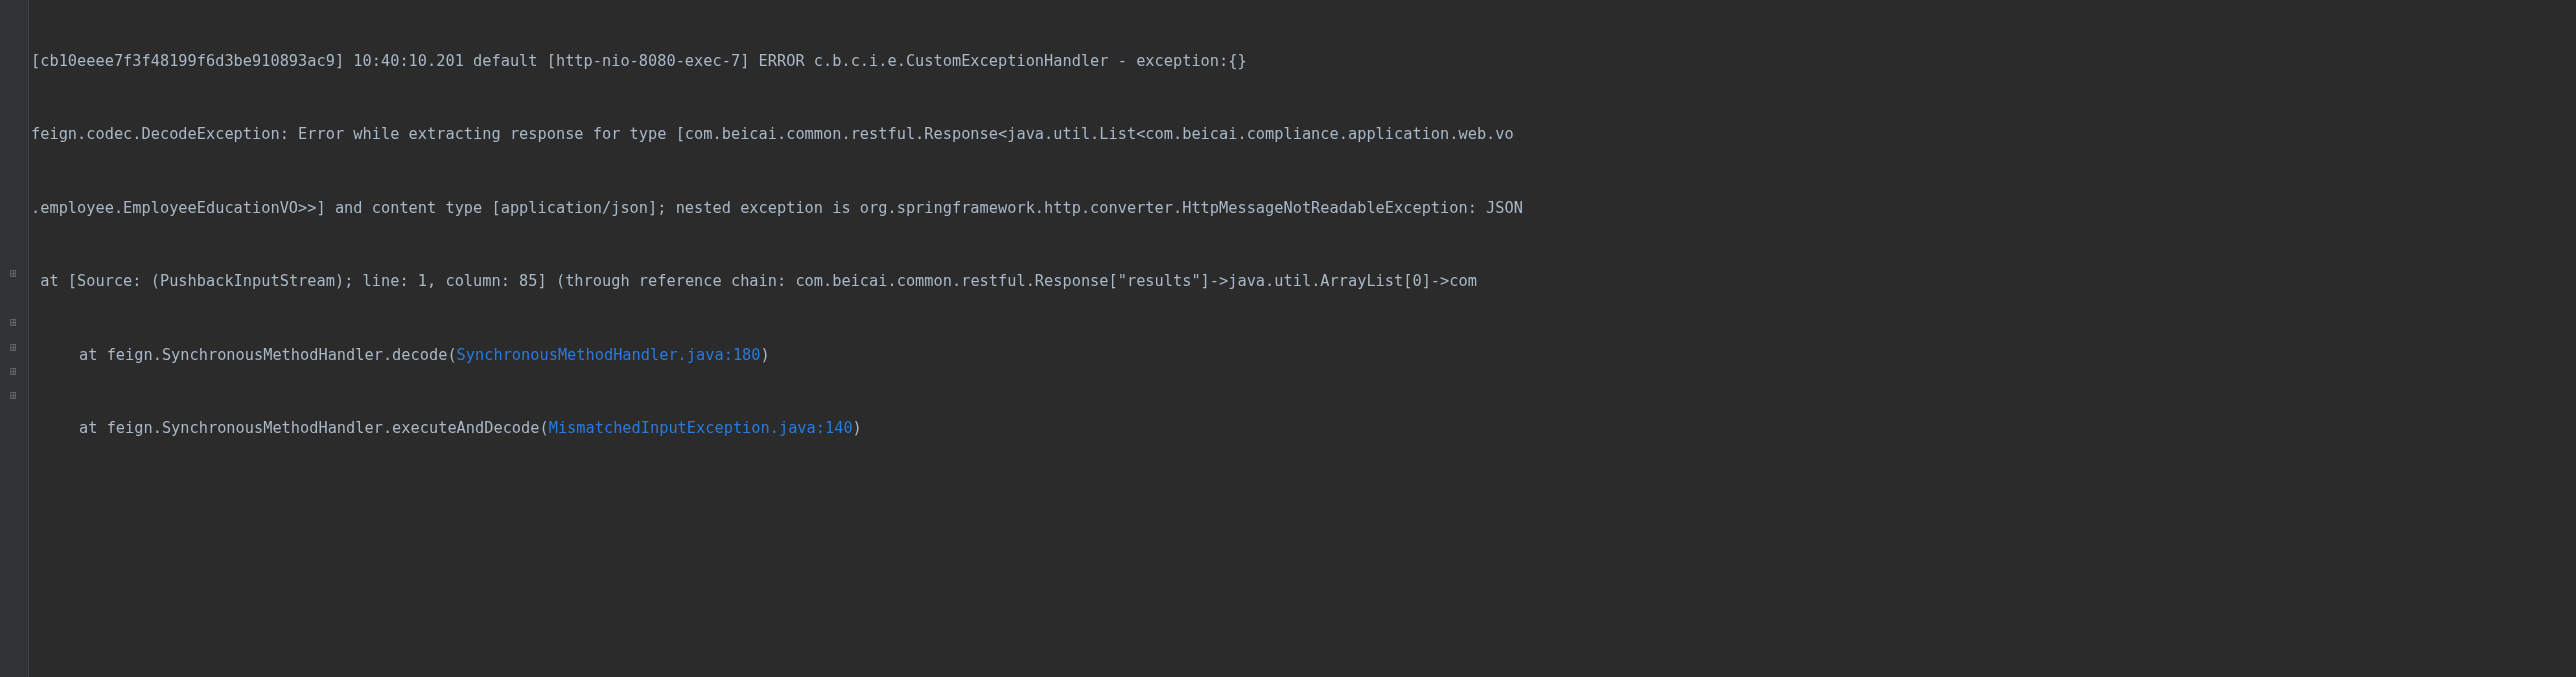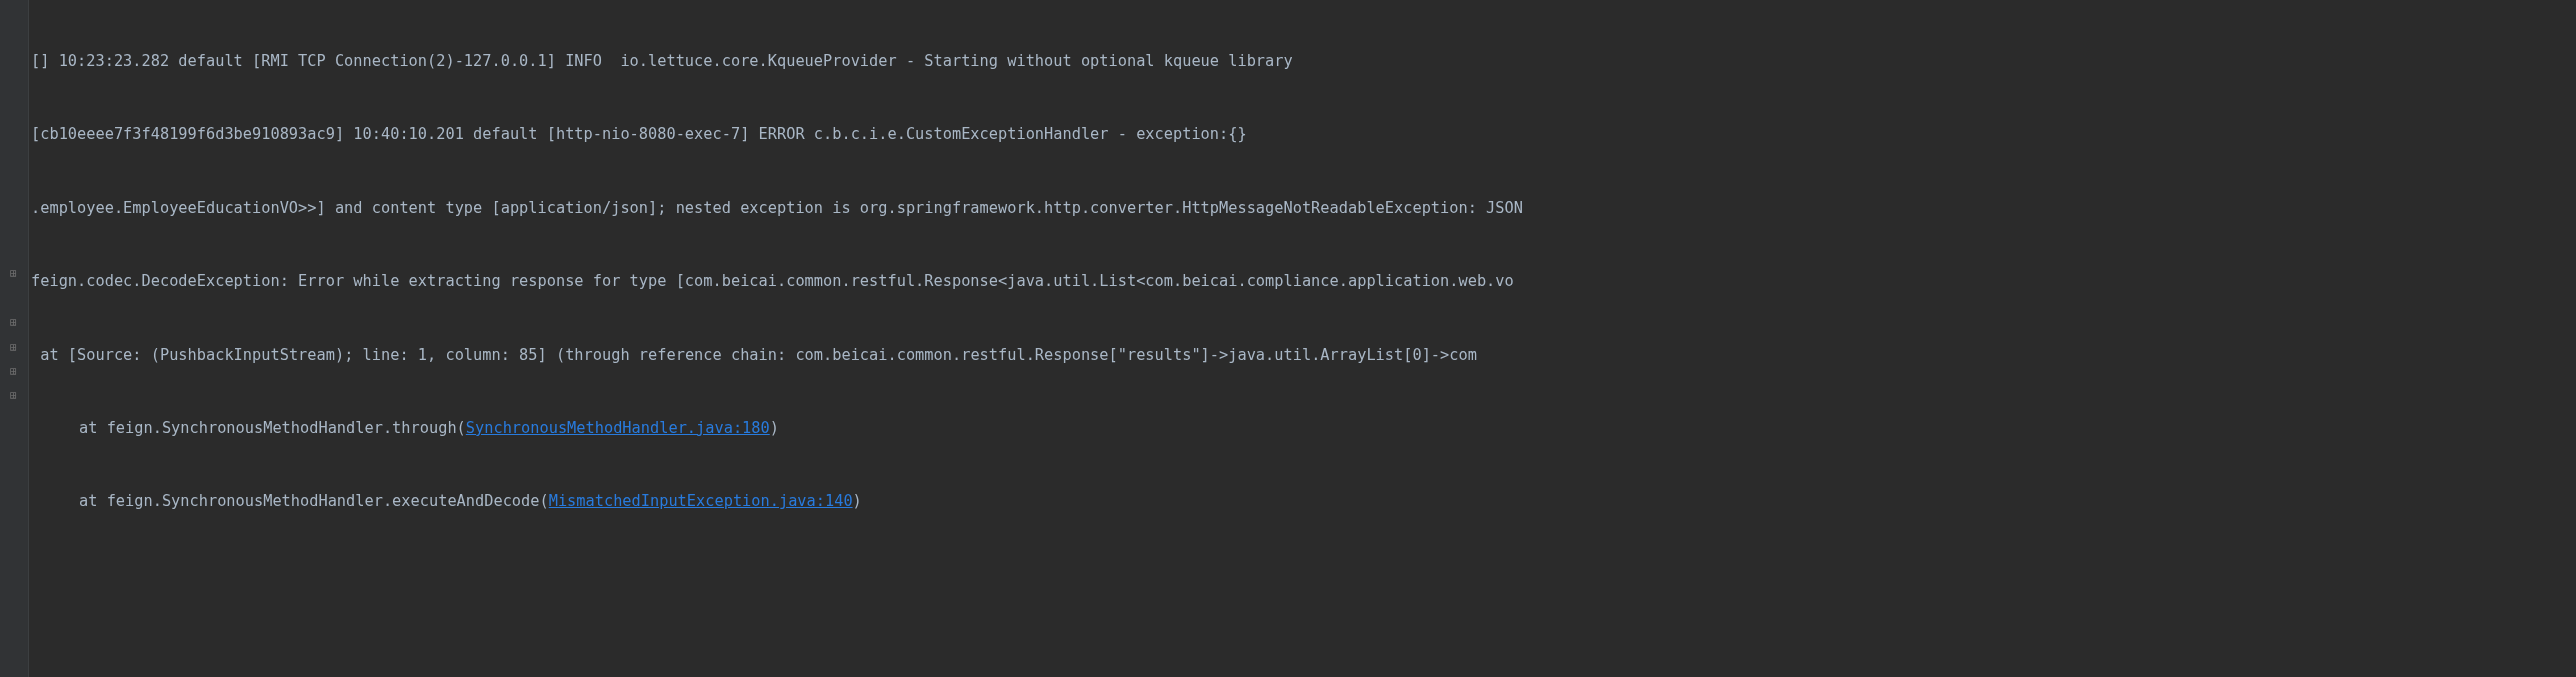--- a/index.html
+++ b/index.html
@@ -44,45 +44,43 @@
       padding-top: 0;
       white-space: pre;
       font-family: 'Menlo', 'Monaco', 'Consolas', monospace;
     }
     .log-line {
       white-space: pre-wrap;
       word-break: break-all;
     }
     .link {
       color: #287bde;
-      text-decoration: underline;
       cursor: pointer;
     }
     .indent-2 {
       padding-left: 48px;
     }
   </style>
 </head>
 <body>
 
 <div class="gutter">
   <span class="gutter-icon" style="top:268px;">⊞</span>
   <span class="gutter-icon" style="top:317px;">⊞</span>
   <span class="gutter-icon" style="top:342px;">⊞</span>
   <span class="gutter-icon" style="top:366px;">⊞</span>
   <span class="gutter-icon" style="top:390px;">⊞</span>
 </div>
 
 <div class="log-container">
-  <div class="log-line">[] 10:23:23.282 default [RMI TCP Connection(2)-127.0.0.1] INFO  io.lettuce.core.KqueueProvider - Starting without optional kqueue library</div>
   <div class="log-line">[cb10eeee7f3f48199f6d3be910893ac9] 10:40:10.201 default [http-nio-8080-exec-7] ERROR c.b.c.i.e.CustomExceptionHandler - exception:{}</div>
+  <div class="log-line">feign.codec.DecodeException: Error while extracting response for type [com.beicai.common.restful.Response&lt;java.util.List&lt;com.beicai.compliance.application.web.vo</div>
   <div class="log-line">.employee.EmployeeEducationVO&gt;&gt;] and content type [application/json]; nested exception is org.springframework.http.converter.HttpMessageNotReadableException: JSON</div>
-  <div class="log-line">feign.codec.DecodeException: Error while extracting response for type [com.beicai.common.restful.Response&lt;java.util.List&lt;com.beicai.compliance.application.web.vo</div>
   <div class="log-line"> at [Source: (PushbackInputStream); line: 1, column: 85] (through reference chain: com.beicai.common.restful.Response["results"]-&gt;java.util.ArrayList[0]-&gt;com</div>
-  <div class="log-line indent-2"><span>at feign.SynchronousMethodHandler.through(</span><span class="link">SynchronousMethodHandler.java:180</span><span>)</span></div>
+  <div class="log-line indent-2"><span>at feign.SynchronousMethodHandler.decode(</span><span class="link">SynchronousMethodHandler.java:180</span><span>)</span></div>
   <div class="log-line indent-2"><span>at feign.SynchronousMethodHandler.executeAndDecode(</span><span class="link">MismatchedInputException.java:140</span><span>)</span></div>
   
   
   
   
   
   
   
 </div>
 

